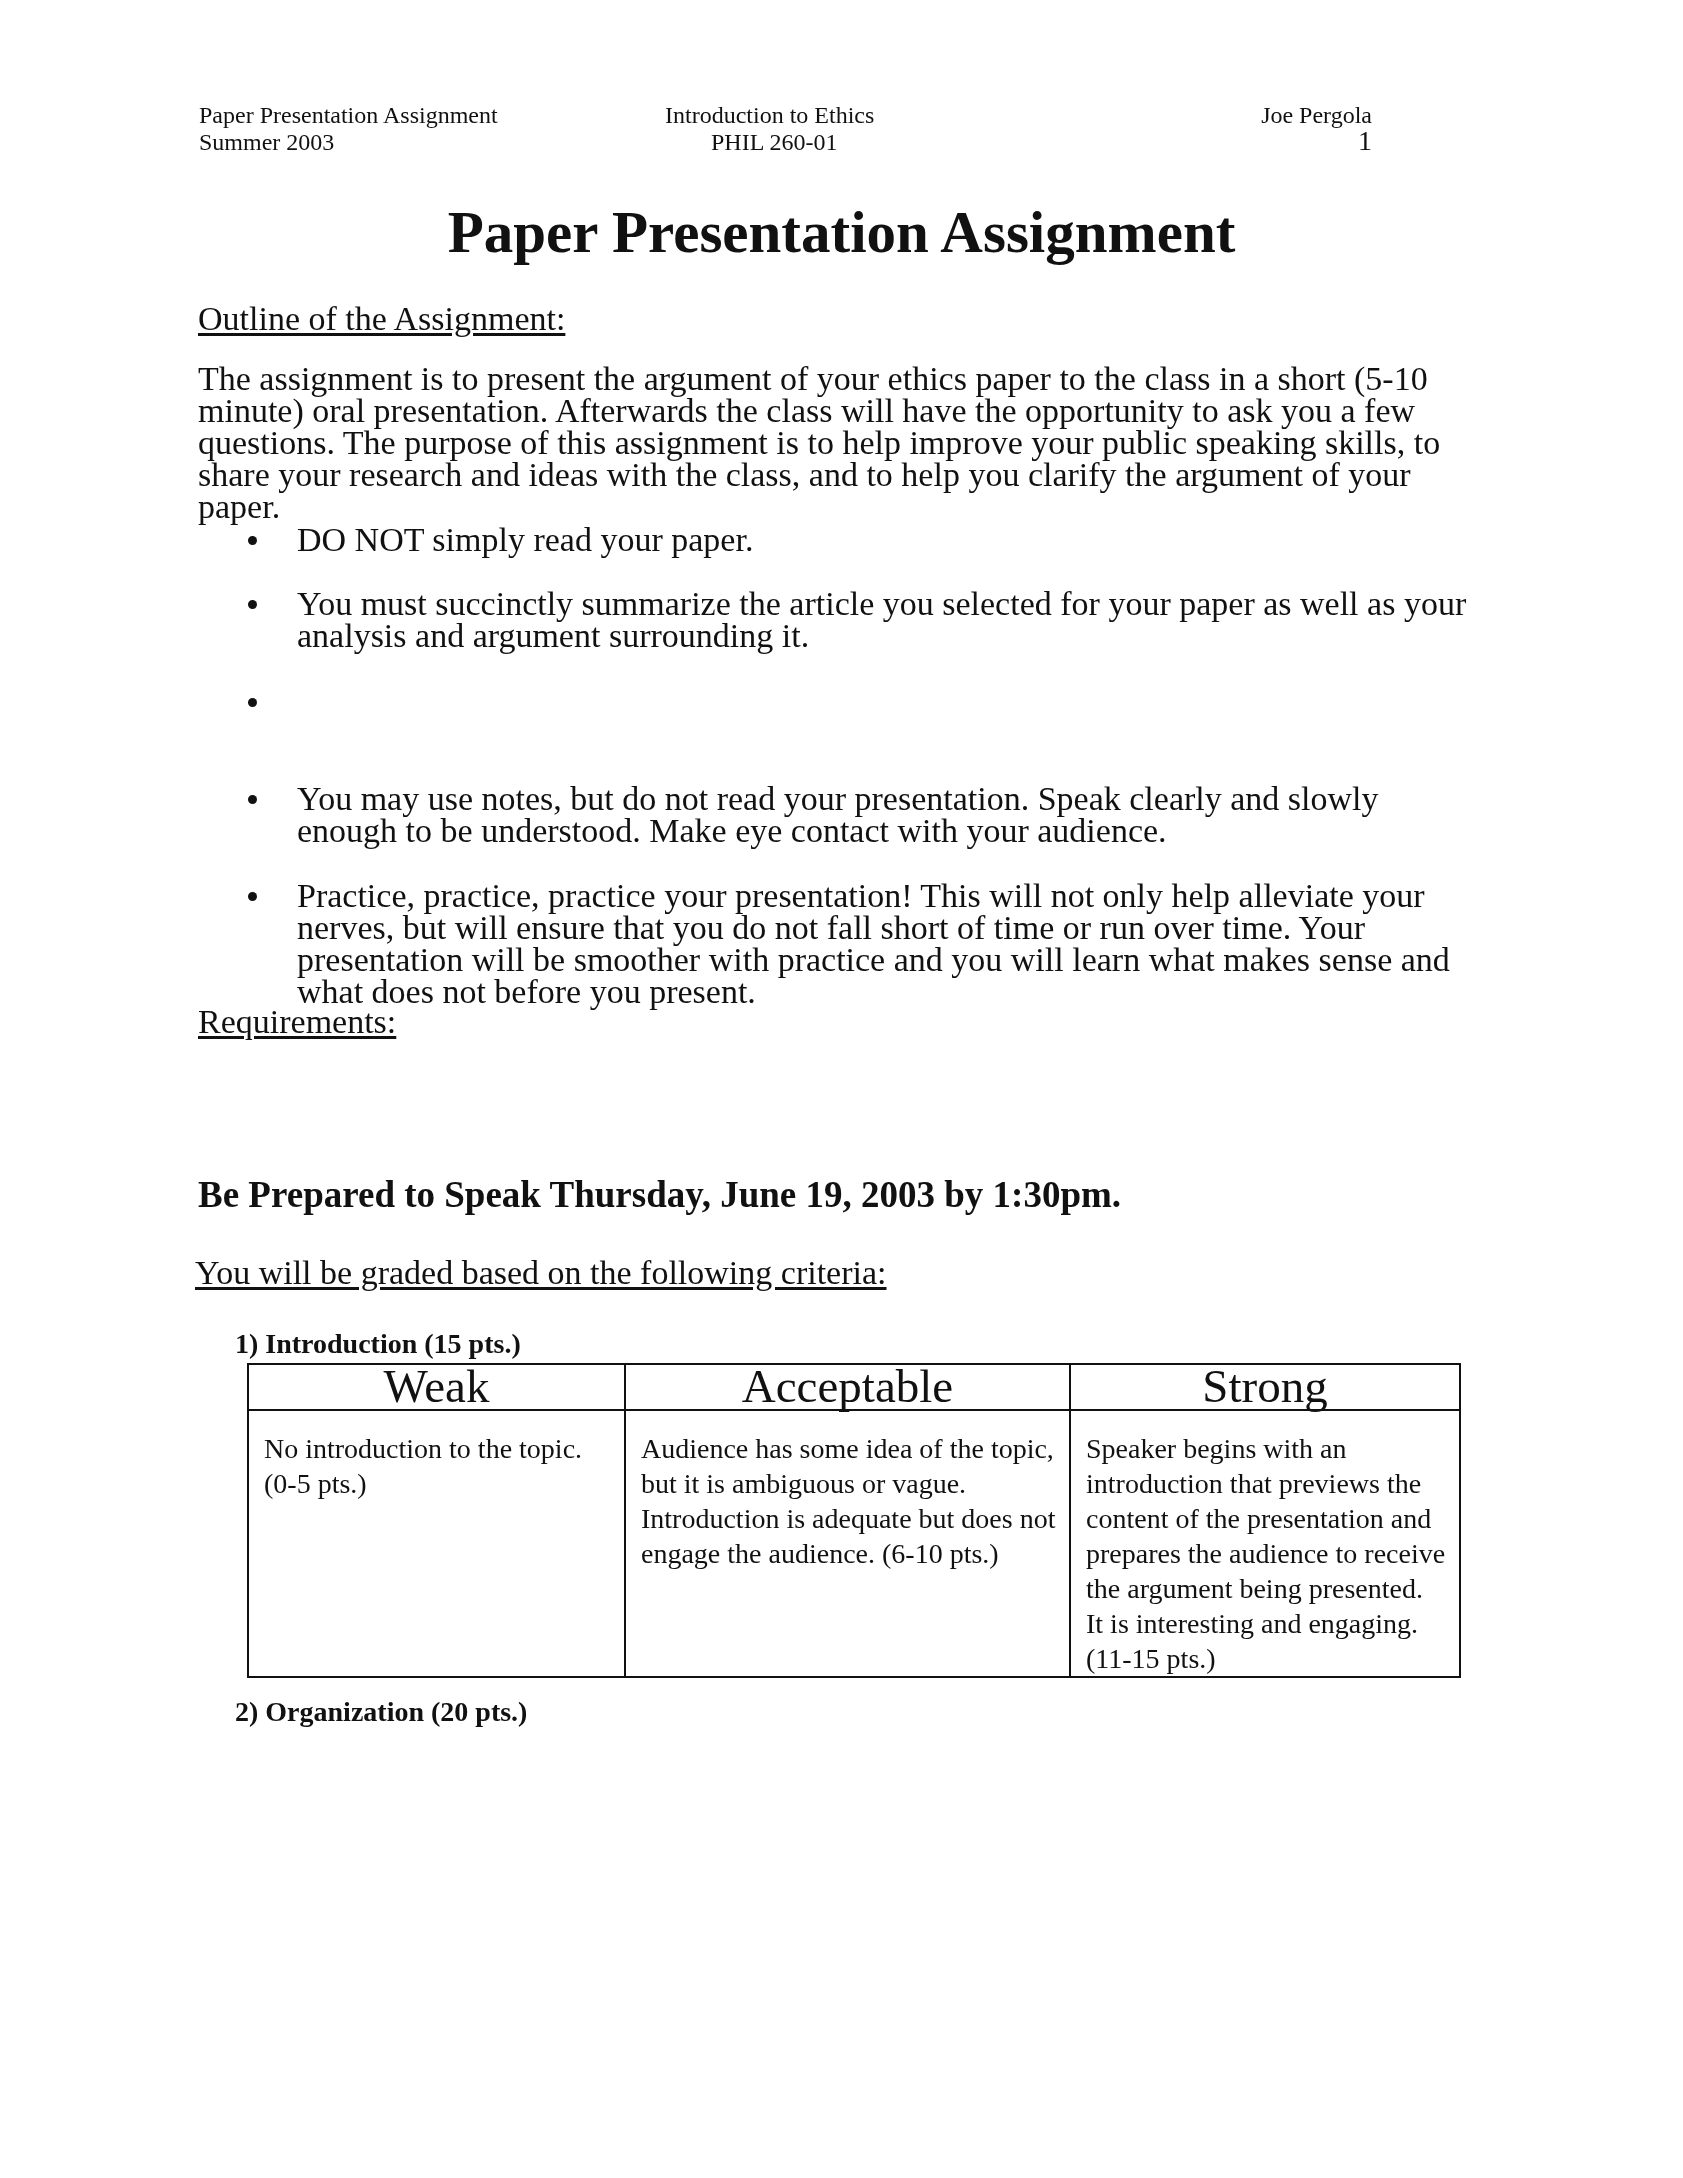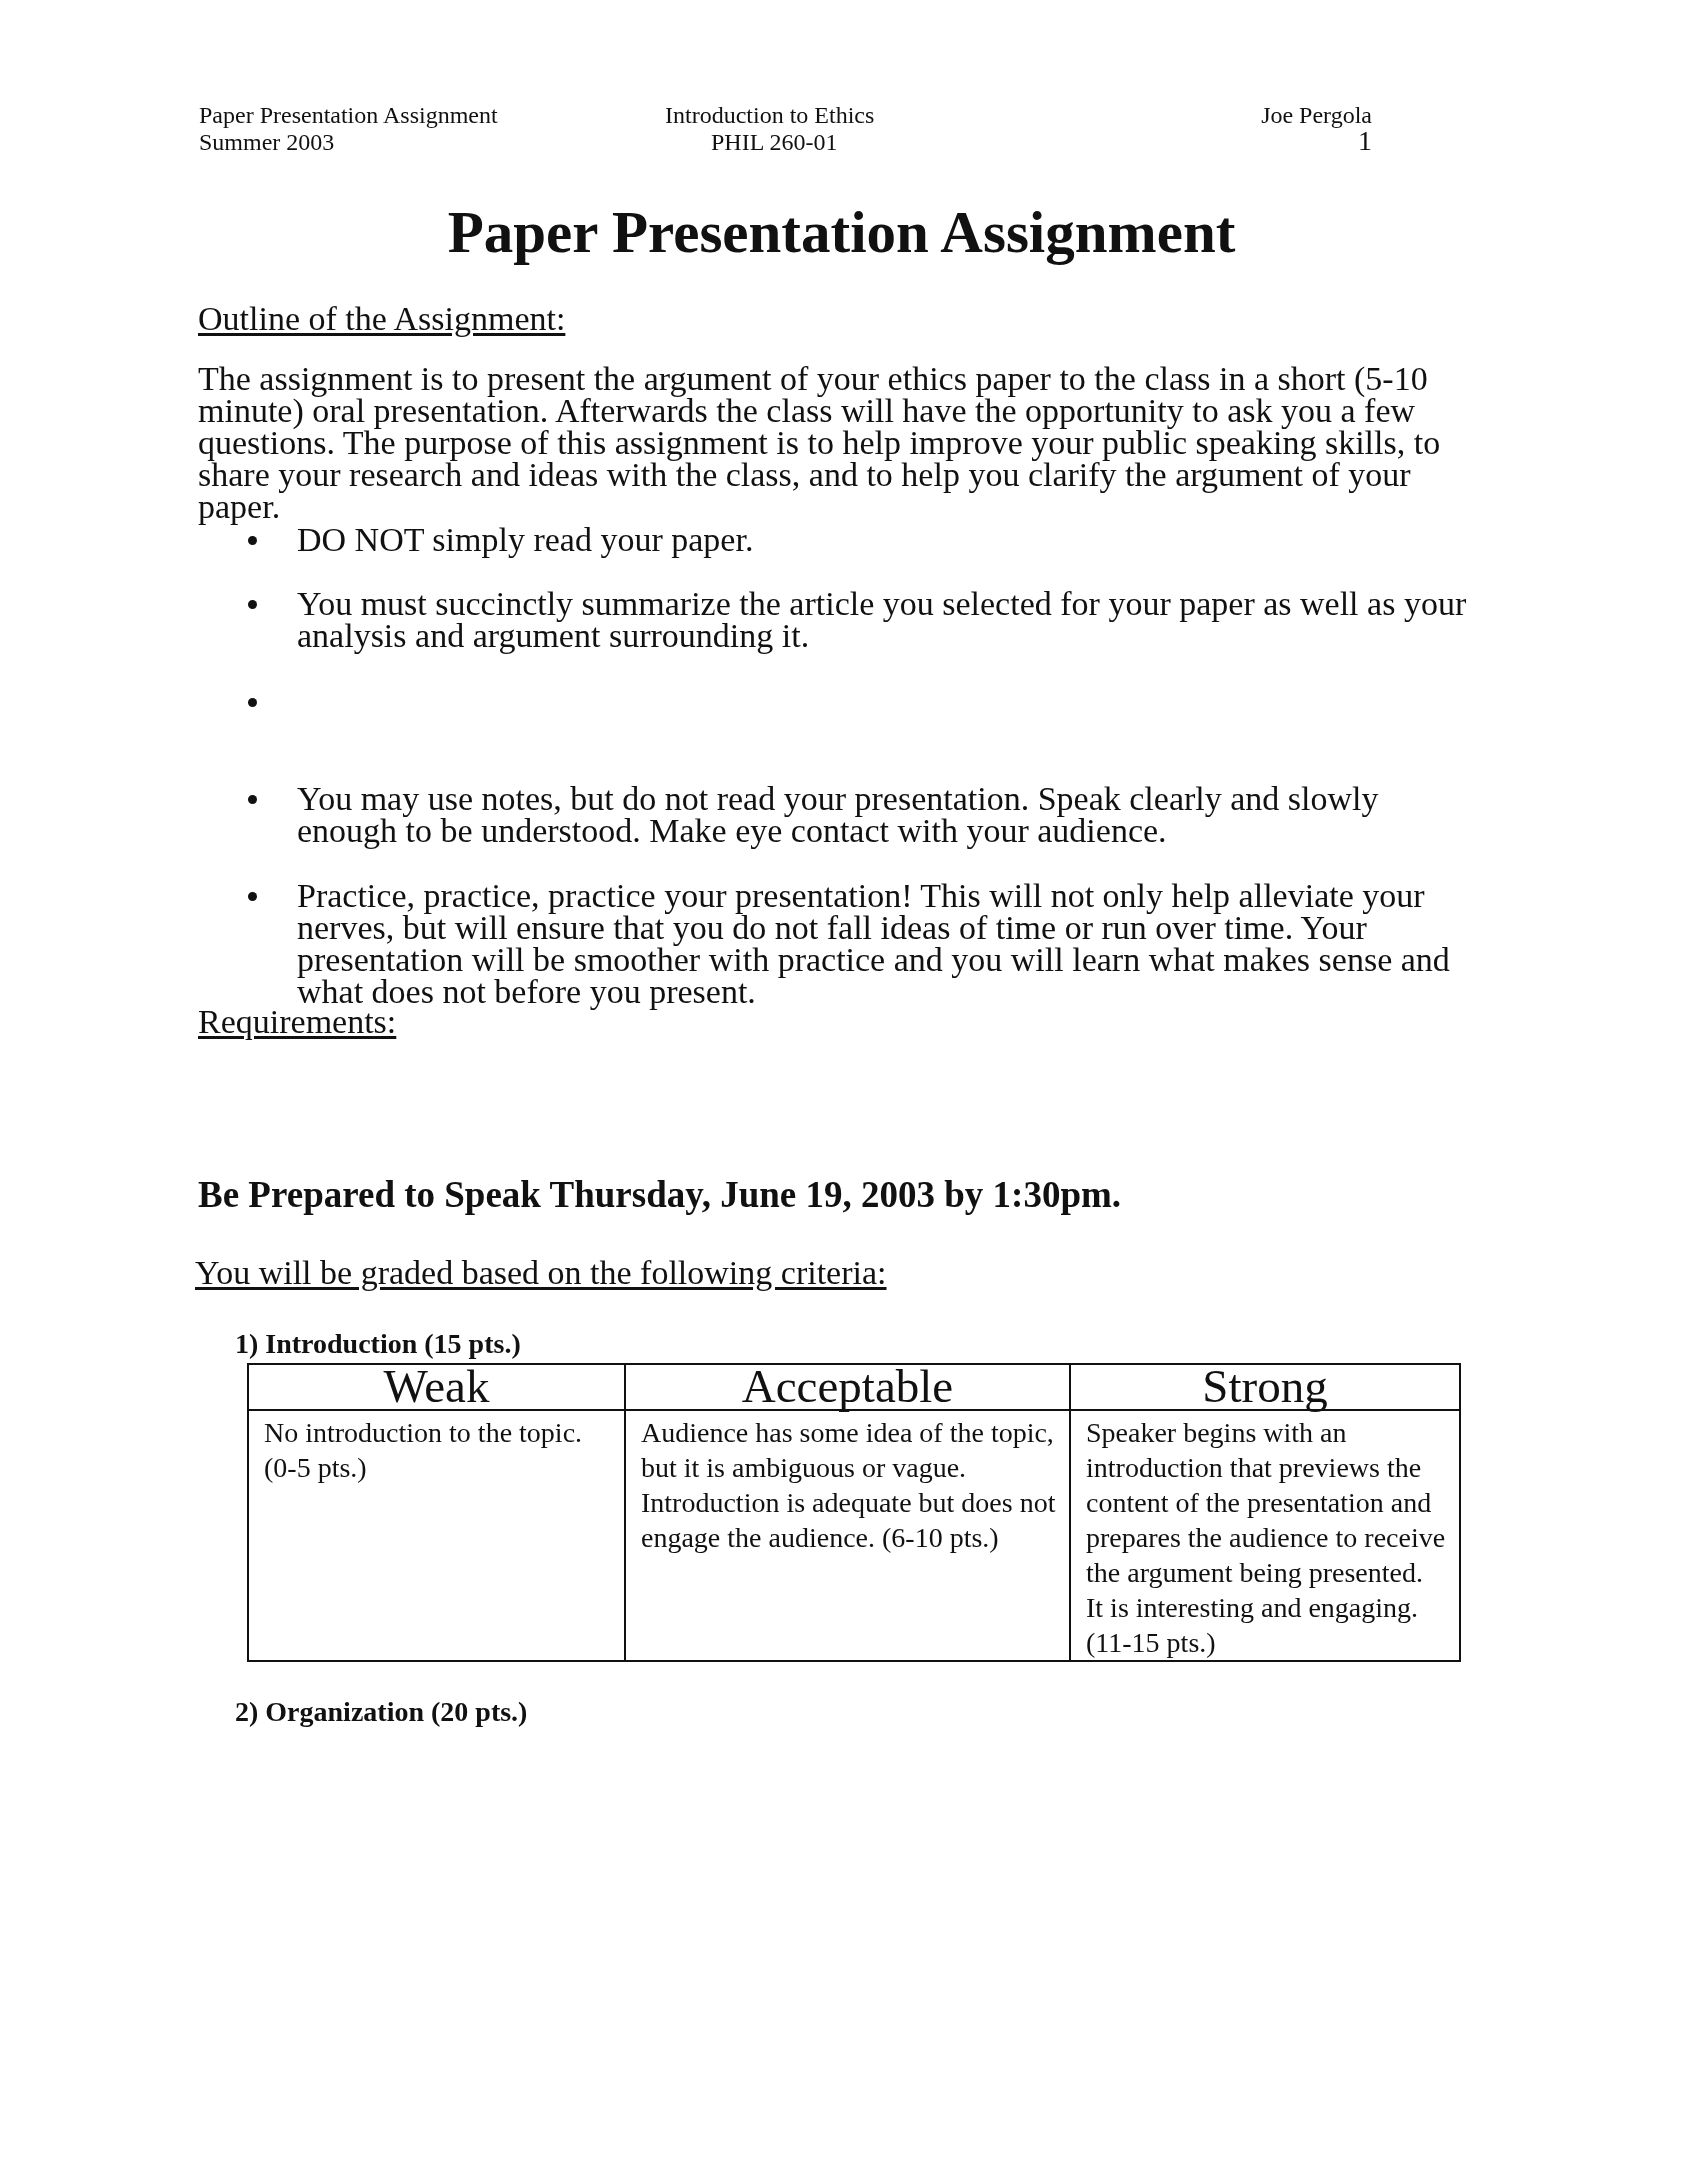--- a/index.html
+++ b/index.html
@@ -12,21 +12,21 @@
   .u { text-decoration: underline; text-underline-offset: 3px; }
   .para { left: 198px; width: 1287px; }
   ul.bl { list-style: none; margin: 0; padding: 0; }
   ul.bl li { position: relative; padding-left: 99px; }
   ul.bl li .dot { position: absolute; left: 50px; top: 12px; width: 9px; height: 9px; border-radius: 50%; background: #111; }
   .big { font-size: 37px; font-weight: bold; line-height: 44px; white-space: nowrap; }
   .sec { font-size: 28px; font-weight: bold; line-height: 34px; white-space: nowrap; margin-left: 37px; }
   table.rubric { position: absolute; left: 247px; top: 1363px; width: 1212px; border-collapse: collapse; table-layout: fixed; }
   table.rubric th, table.rubric td { border: 2.5px solid #111; vertical-align: top; }
   table.rubric th { font-weight: normal; font-size: 47px; line-height: 43px; text-align: center; padding: 0; height: 44px; }
-  table.rubric td { font-size: 28px; line-height: 35px; padding: 4px 12px 0 15px; height: 238px; }
+  table.rubric td { font-size: 28px; line-height: 35px; padding: 20px 12px 0 15px; height: 238px; }
 </style>
 </head>
 <body>
 
 <div class="abs hdr" style="left:199px; top:102px;">Paper Presentation Assignment</div>
 <div class="abs hdr" style="left:199px; top:129px;">Summer 2003</div>
 <div class="abs hdr" style="left:665px; top:102px;">Introduction to Ethics</div>
 <div class="abs hdr" style="left:711px; top:129px;">PHIL 260-01</div>
 <div class="abs hdr" style="left:1168px; width:204px; text-align:right; top:102px;">Joe Pergola</div>
 <div class="abs hdr" style="left:1168px; width:204px; text-align:right; top:127px; font-size:28px;">1</div>
@@ -51,21 +51,21 @@
     <li><span class="dot"></span></li>
   </ul>
 </div>
 <div class="abs body" style="left:198px; top:783px; width:1287px;">
   <ul class="bl">
     <li><span class="dot"></span><span>You may use notes, but do not read your presentation.  Speak clearly and slowly enough to be understood. Make eye contact with your audience.</span></li>
   </ul>
 </div>
 <div class="abs body" style="left:198px; top:880px; width:1287px;">
   <ul class="bl">
-    <li><span class="dot"></span><span>Practice, practice, practice your presentation!  This will not only help alleviate your nerves, but will ensure that you do not fall ideas of time or run over time.  Your presentation will be smoother with practice and you will learn what makes sense and what does not before you present.</span></li>
+    <li><span class="dot"></span><span>Practice, practice, practice your presentation!  This will not only help alleviate your nerves, but will ensure that you do not fall short of time or run over time.  Your presentation will be smoother with practice and you will learn what makes sense and what does not before you present.</span></li>
   </ul>
 </div>
 
 <div class="abs body u" style="left:198px; top:1006px;">Requirements:</div>
 <div class="abs body" style="left:198px; top:1072px; width:1287px;">
   <ul class="bl">
   </ul>
 </div>
 
 <div class="abs big" style="left:198px; top:1173px;">Be Prepared to Speak Thursday, June 19, 2003 by 1:30pm.</div>

